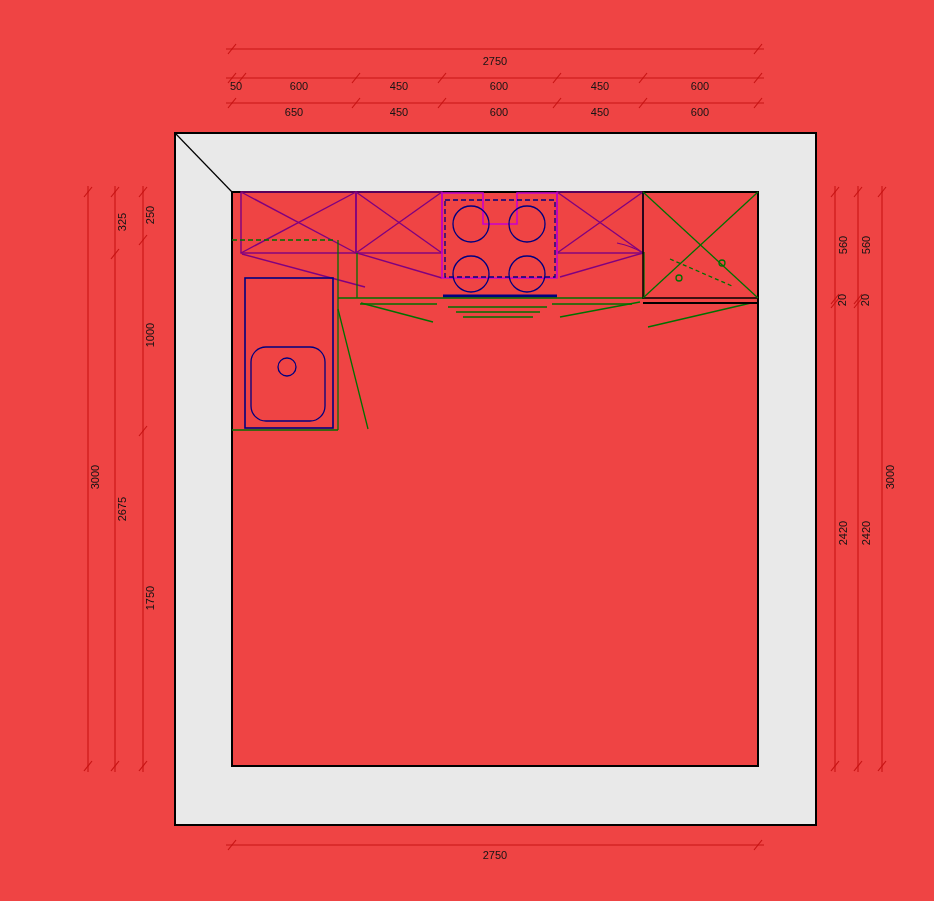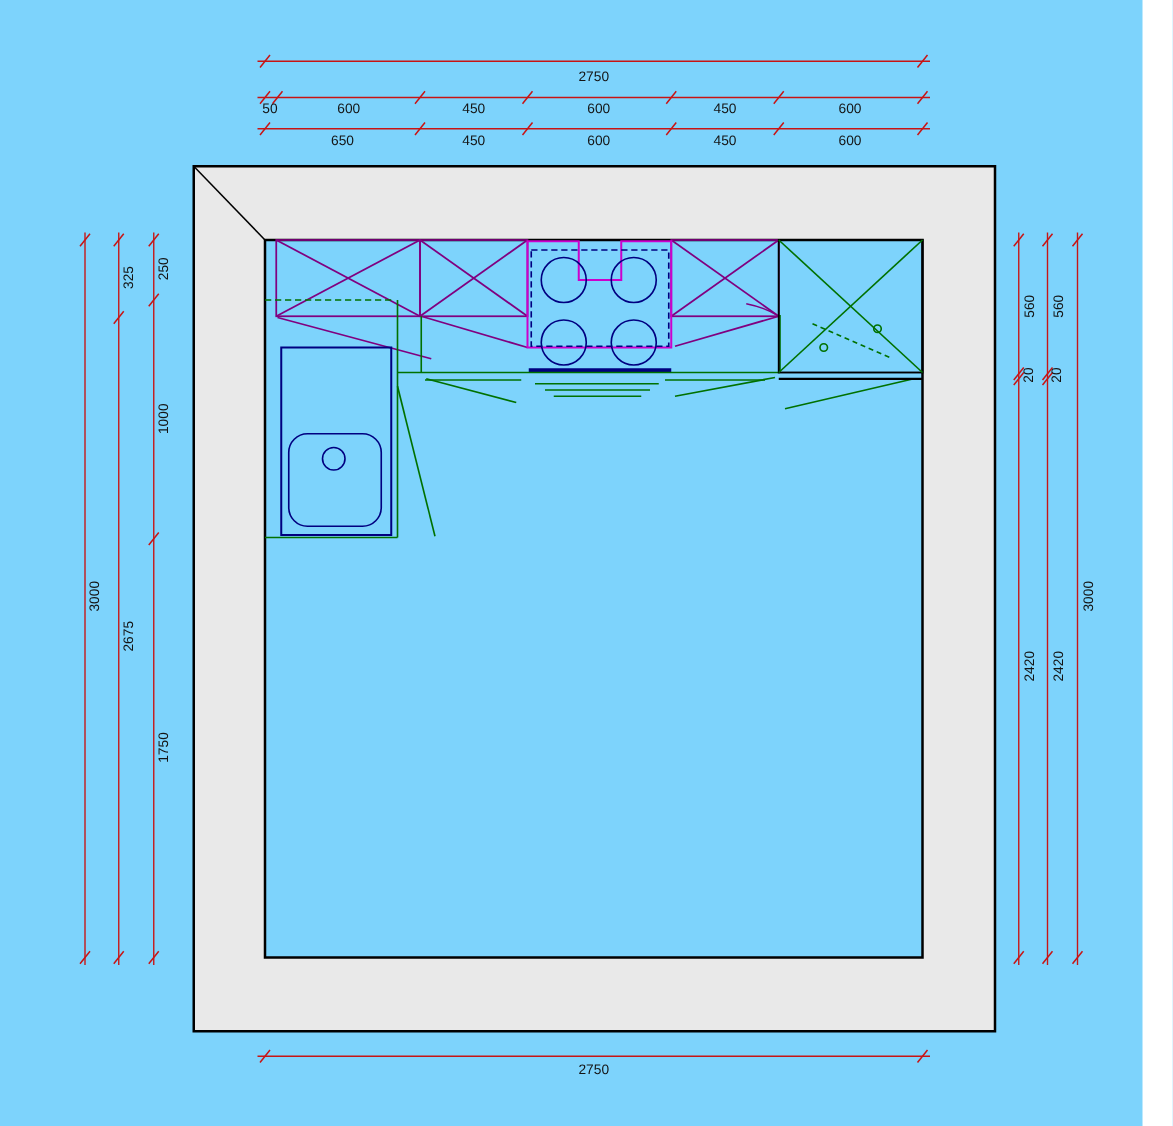--- a/index.html
+++ b/index.html
@@ -1,16 +1,16 @@
 <!DOCTYPE html>
 <html style="--c-dimension: #c81414; --c-text: #141414; --c-wall_fill: #e9e9e9; --c-outline: #000000; --c-wall_cabinet: #800080; --c-hob: #cc00cc; --c-worktop: #007100; --c-fixture: #000080;"><head>
 <meta charset="utf-8">
 <style>
   html,body{margin:0;padding:0;background:#ffffff;}
-  #stage{position:relative;width:914px;height:901px;background:#7dd3fc;overflow:hidden;}
+  #stage{position:relative;width:914px;height:901px;background:#ef4444;overflow:hidden;padding-left:20px;}
   svg{display:block;}
   text{font-family:"Liberation Sans",sans-serif;font-size:11px;fill:var(--c-text,#111);}
   .dimln{stroke:var(--c-dimension,#c81414);stroke-width:1.1;fill:none;}
   .tk{stroke:var(--c-dimension,#c81414);stroke-width:1.2;fill:none;}
   .walls{fill:var(--c-wall_fill,#e9e9e9);stroke:var(--c-outline,#000);stroke-width:2;fill-rule:evenodd;}
   .blk{stroke:var(--c-outline,#000);fill:none;}
   .pur{stroke:var(--c-wall_cabinet,#800080);stroke-width:1.4;fill:none;}
   .hob{stroke:var(--c-hob,#cc00cc);stroke-width:1.6;fill:none;}
   .nav{stroke:var(--c-fixture,#000080);stroke-width:1.3;fill:none;}
   .grn{stroke:var(--c-worktop,#007100);stroke-width:1.3;fill:none;}

